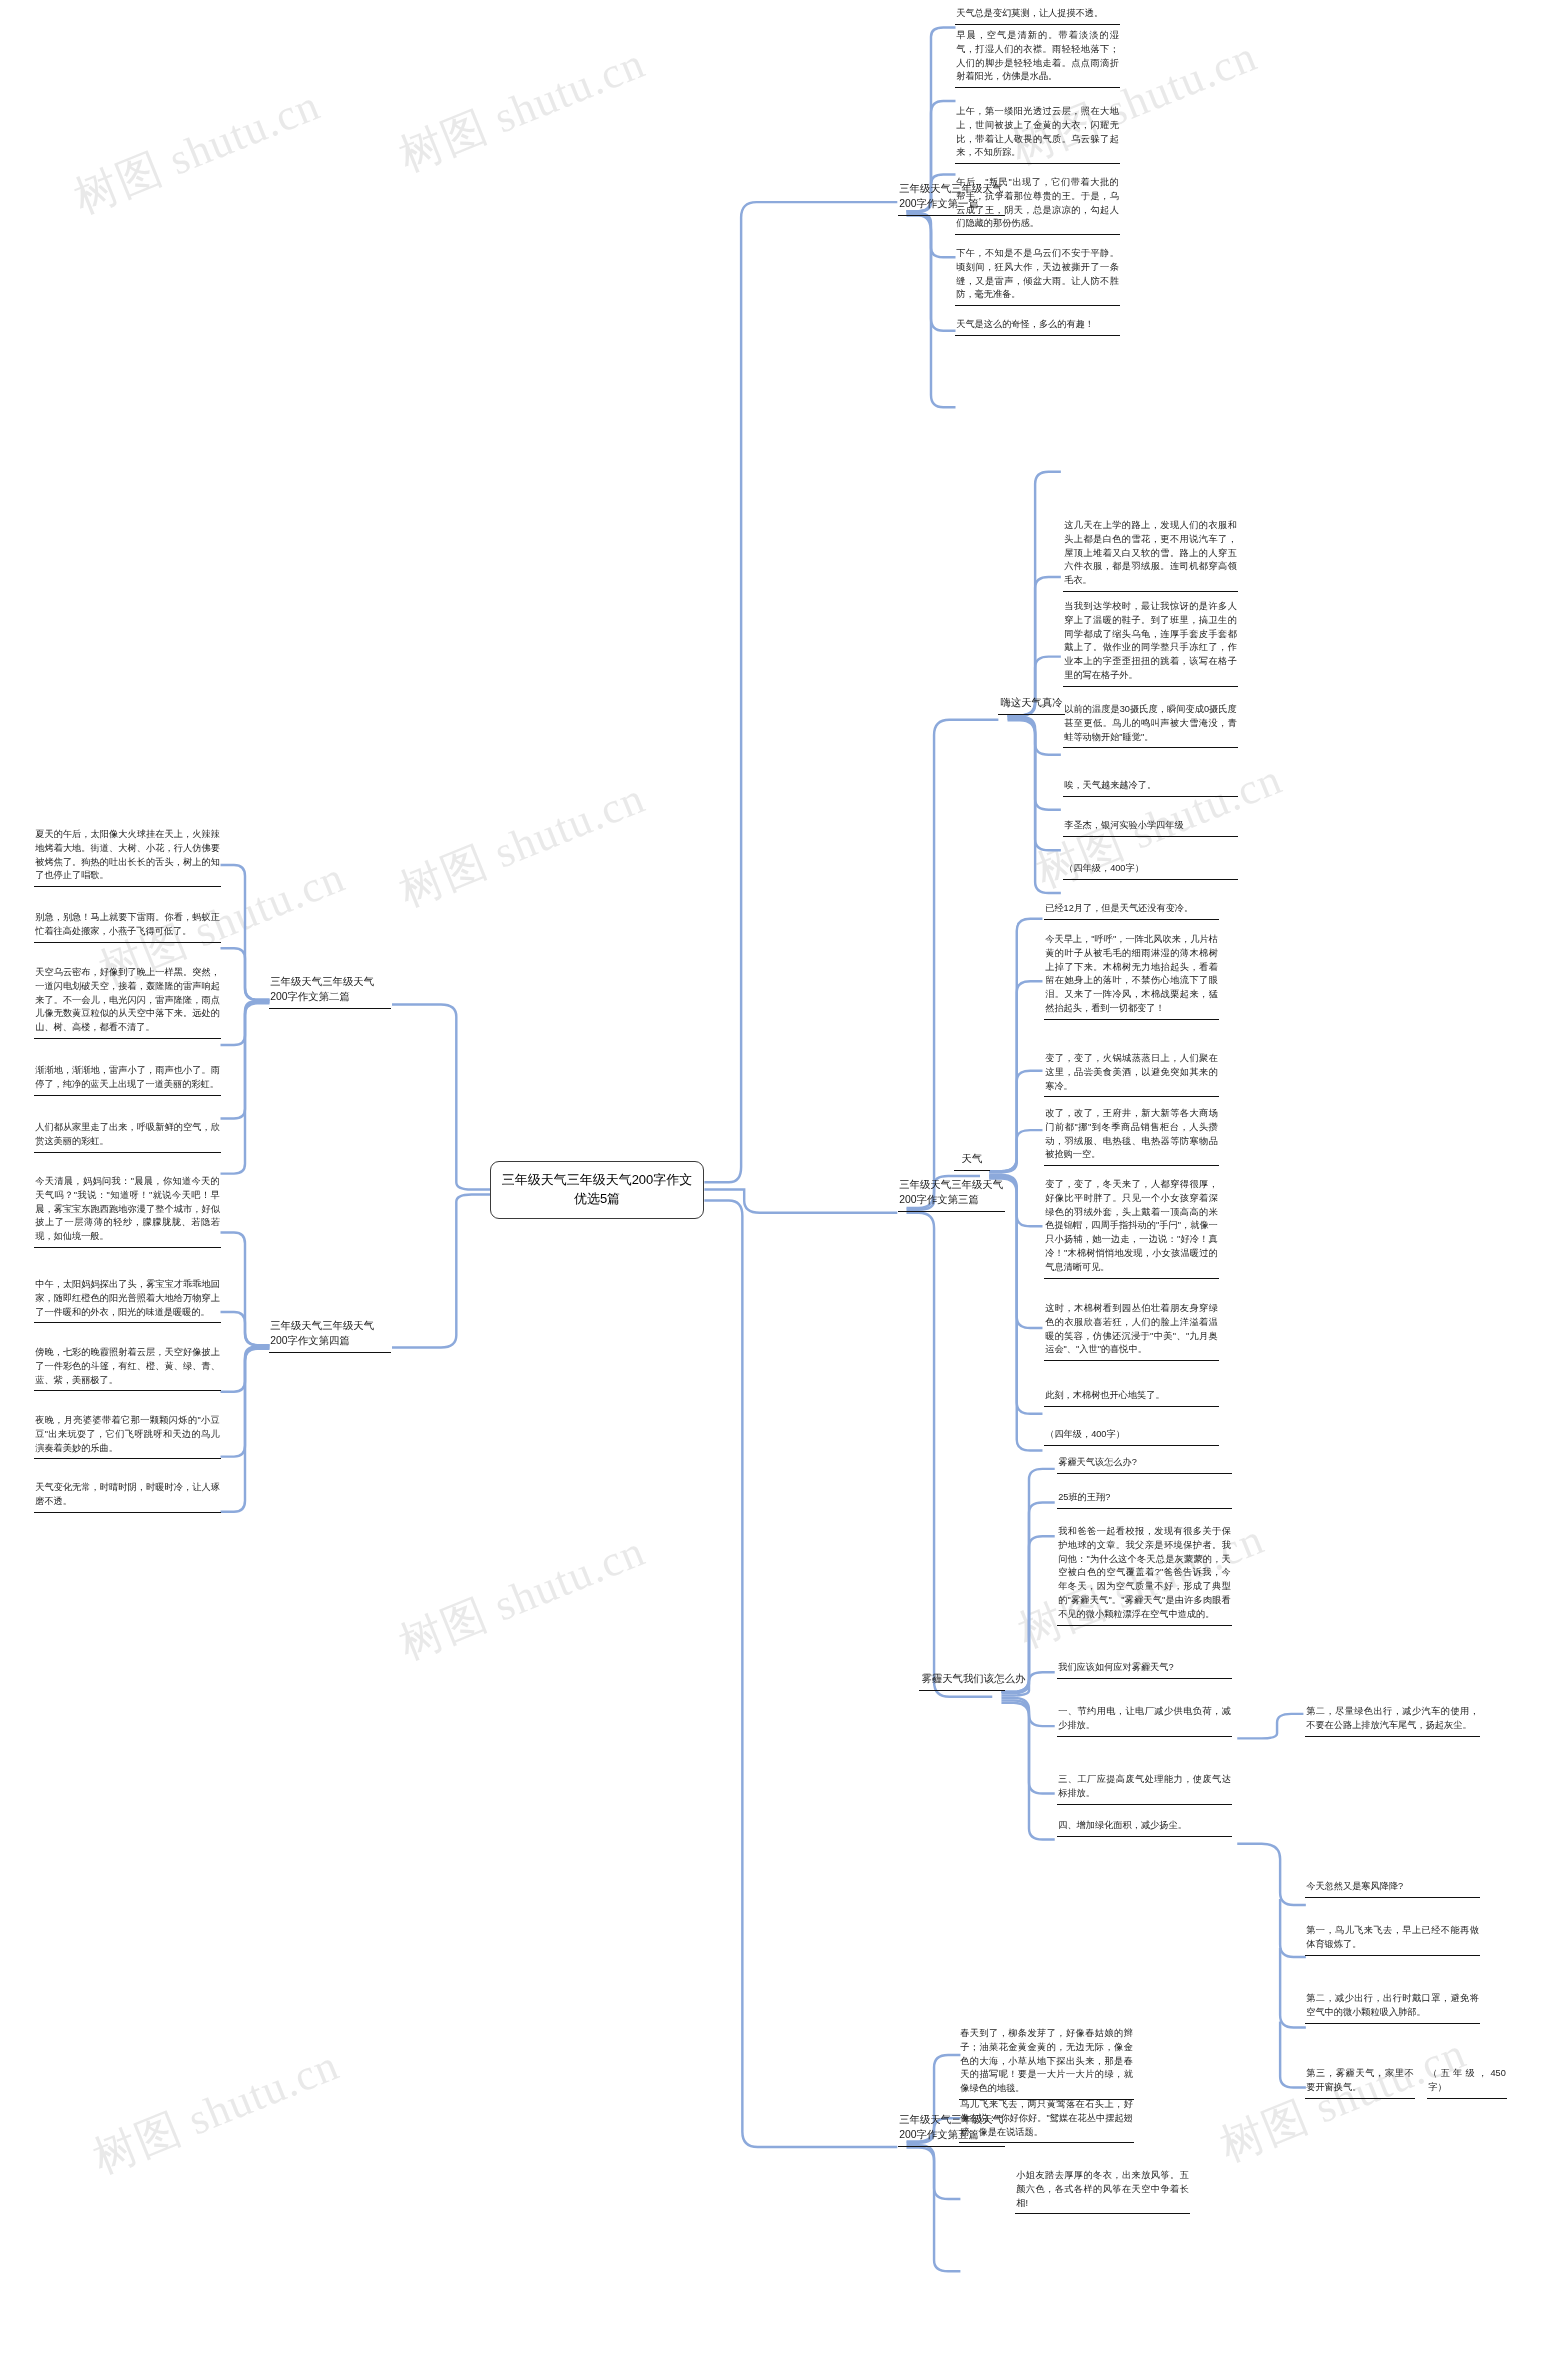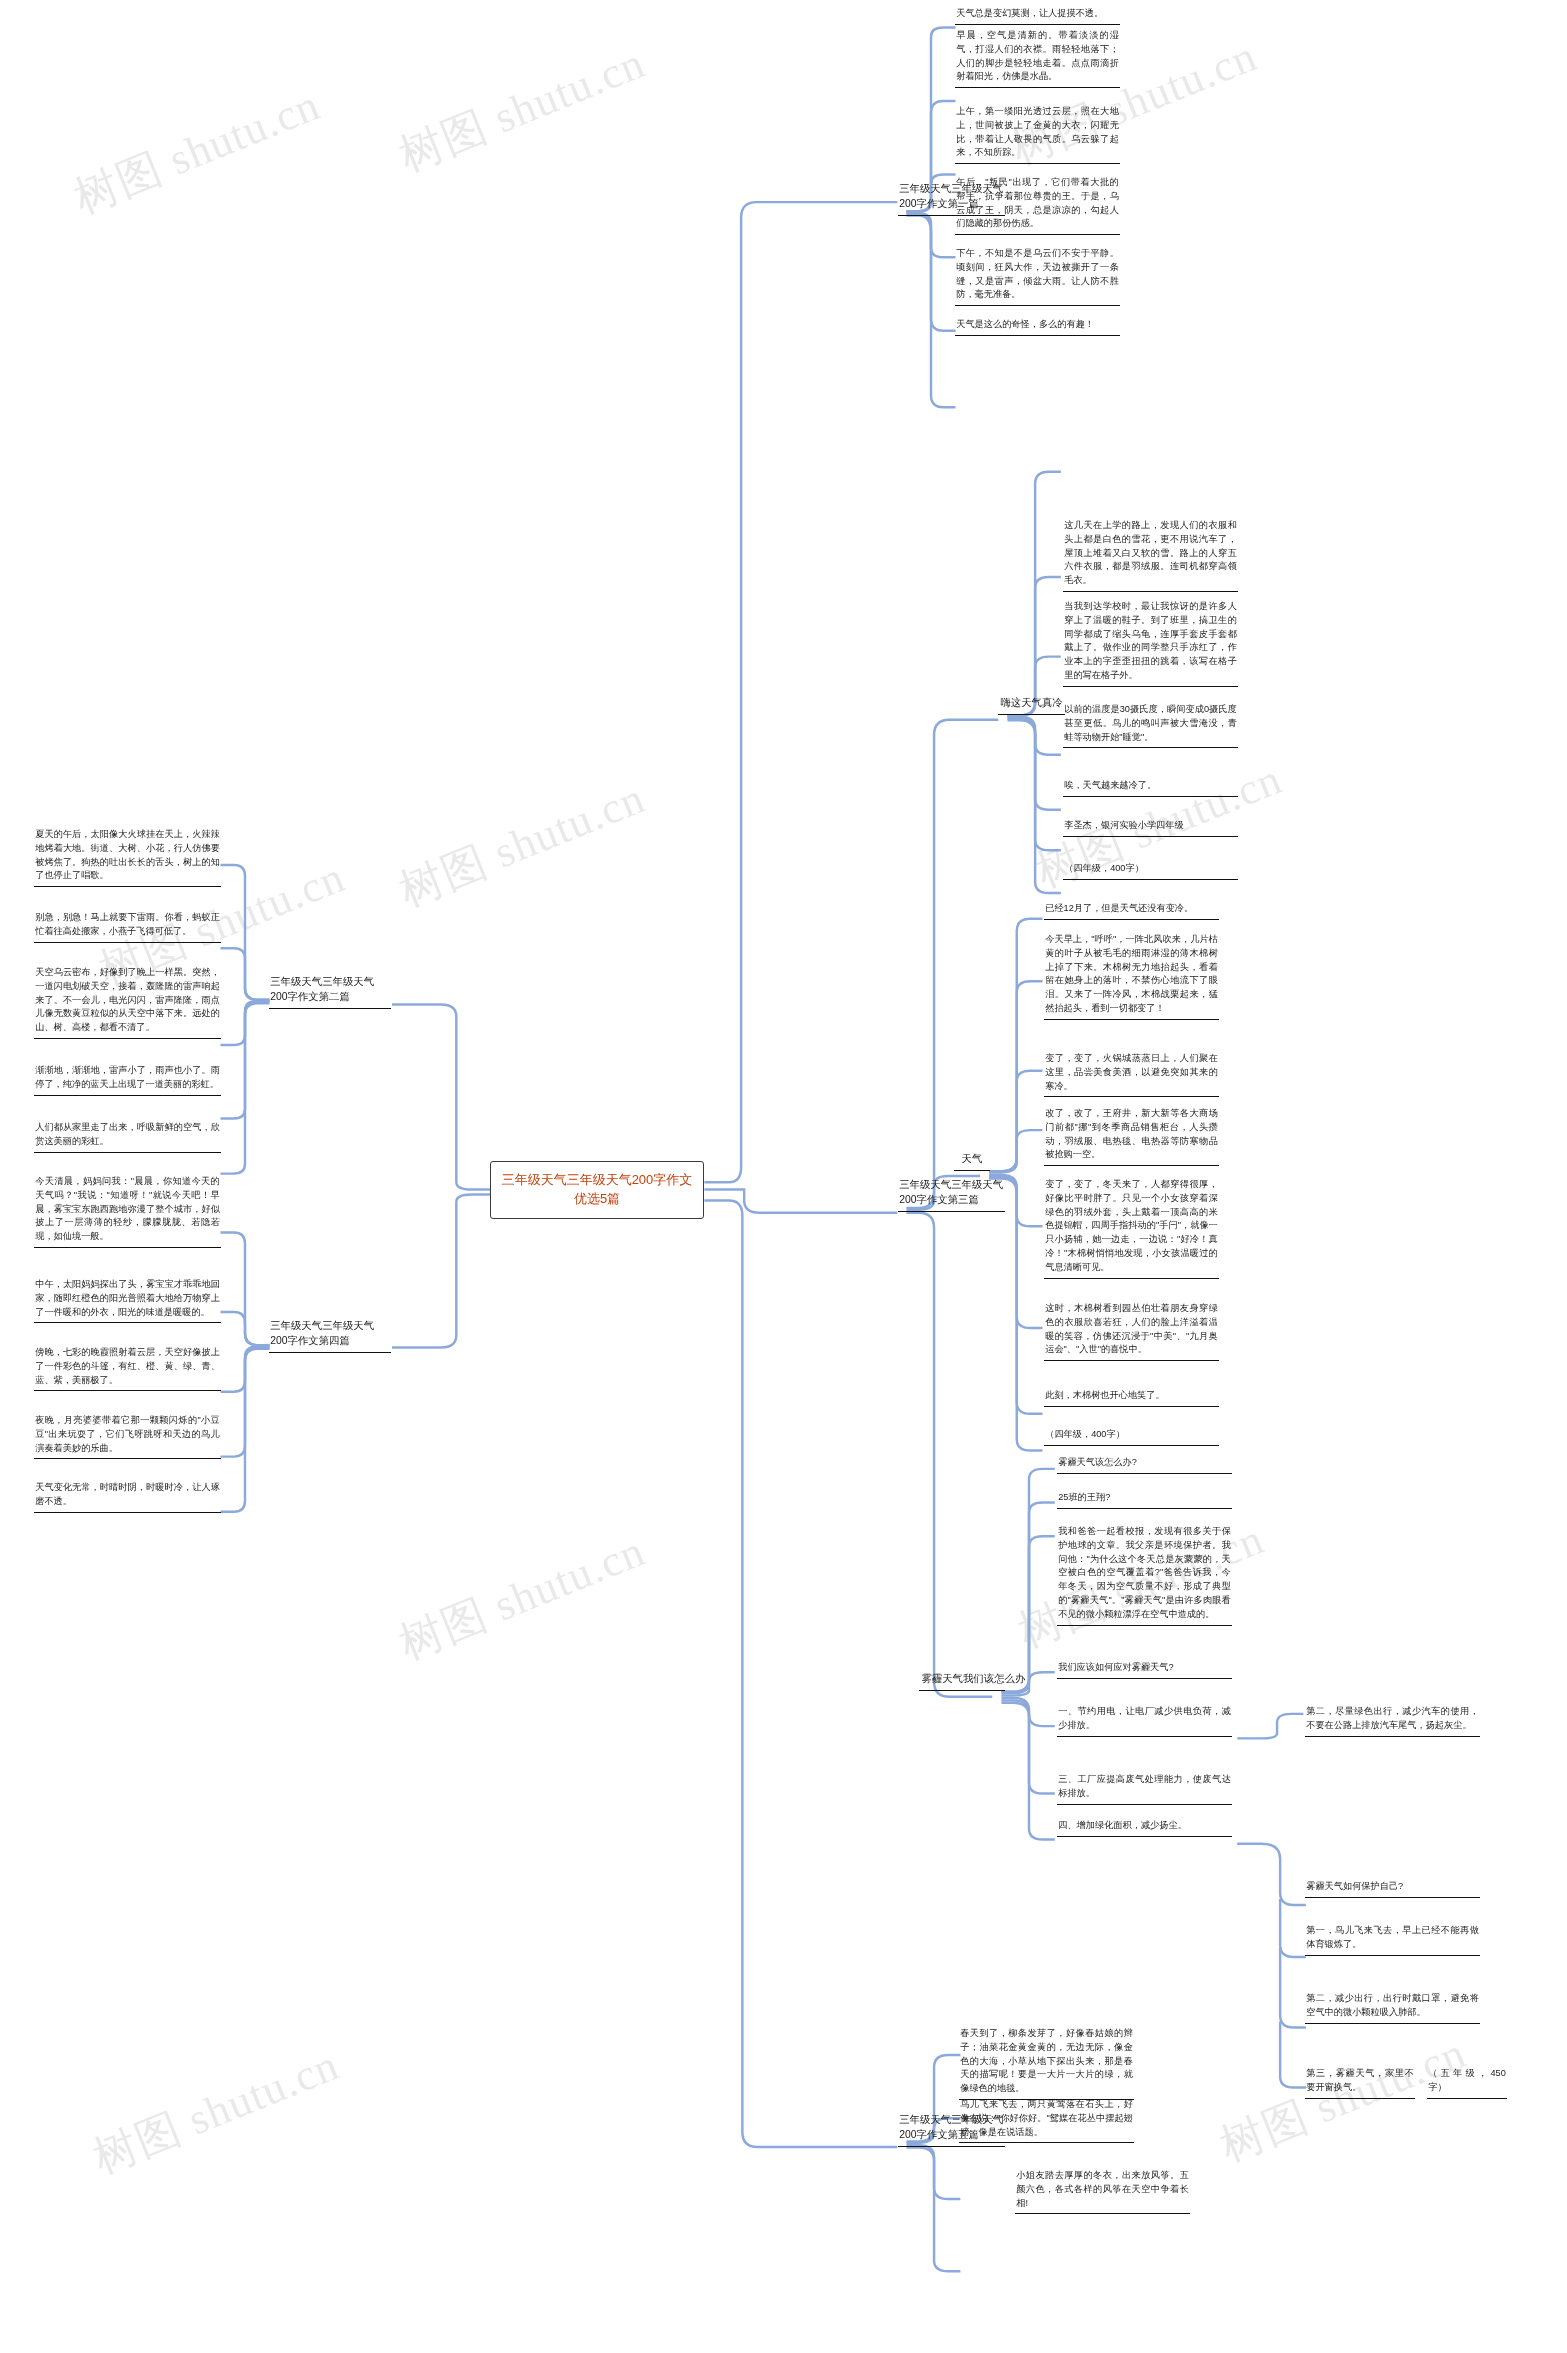--- a/index.html
+++ b/index.html
@@ -65,25 +65,25 @@
     font-size:10.4px;
     color:#1a1a1a;
     padding:0 2.4px 3.7px 2.4px;
     border-bottom:1.5px solid #111111;
     white-space:nowrap;
     text-align:center;
   }
   
   .root{
     border:1px solid #3a3a3a;
-    border-radius:3px;
+    border-radius:9px;
     background:#ffffff;
     font-size:13px;
     line-height:1.45;
-    color:#c2410c;
+    color:#000000;
     display:flex;
     align-items:center;
     justify-content:center;
     text-align:center;
     padding:4.9px 8.6px;
     box-sizing:border-box;
   }
 </style>
 </head>
 <body>
@@ -282,21 +282,21 @@
     <span>一、节约用电，让电厂减少供电负荷，减少排放。</span></div>
   <div class="node leaf" style="left:1057px;top:1773px;width:175px;">
     <span>三、工厂应提高废气处理能力，使废气达标排放。</span></div>
   <div class="node leaf short" style="left:1057px;top:1819px;width:175px;">
     <span>四、增加绿化面积，减少扬尘。</span></div>
 
   <div class="node leaf" style="left:1305px;top:1705px;width:175px;">
     <span>第二，尽量绿色出行，减少汽车的使用，不要在公路上排放汽车尾气，扬起灰尘。</span></div>
 
   <div class="node leaf short" style="left:1305px;top:1880px;width:175px;">
-    <span>雾霾天气如何保护自己?</span></div>
+    <span>今天忽然又是寒风降降?</span></div>
   <div class="node leaf" style="left:1305px;top:1924px;width:175px;">
     <span>第一，鸟儿飞来飞去，早上已经不能再做体育锻炼了。</span></div>
   <div class="node leaf" style="left:1305px;top:1992px;width:175px;">
     <span>第二，减少出行，出行时戴口罩，避免将空气中的微小颗粒吸入肺部。</span></div>
   <div class="node leaf short" style="left:1305px;top:2067px;width:110px;">
     <span>第三，雾霾天气，家里不要开窗换气。</span></div>
   <div class="node leaf short" style="left:1427px;top:2067px;width:80px;">
     <span>（五年级，450字）</span></div>
 
   <div class="node branch" style="left:898px;top:2112px;width:107px;">

